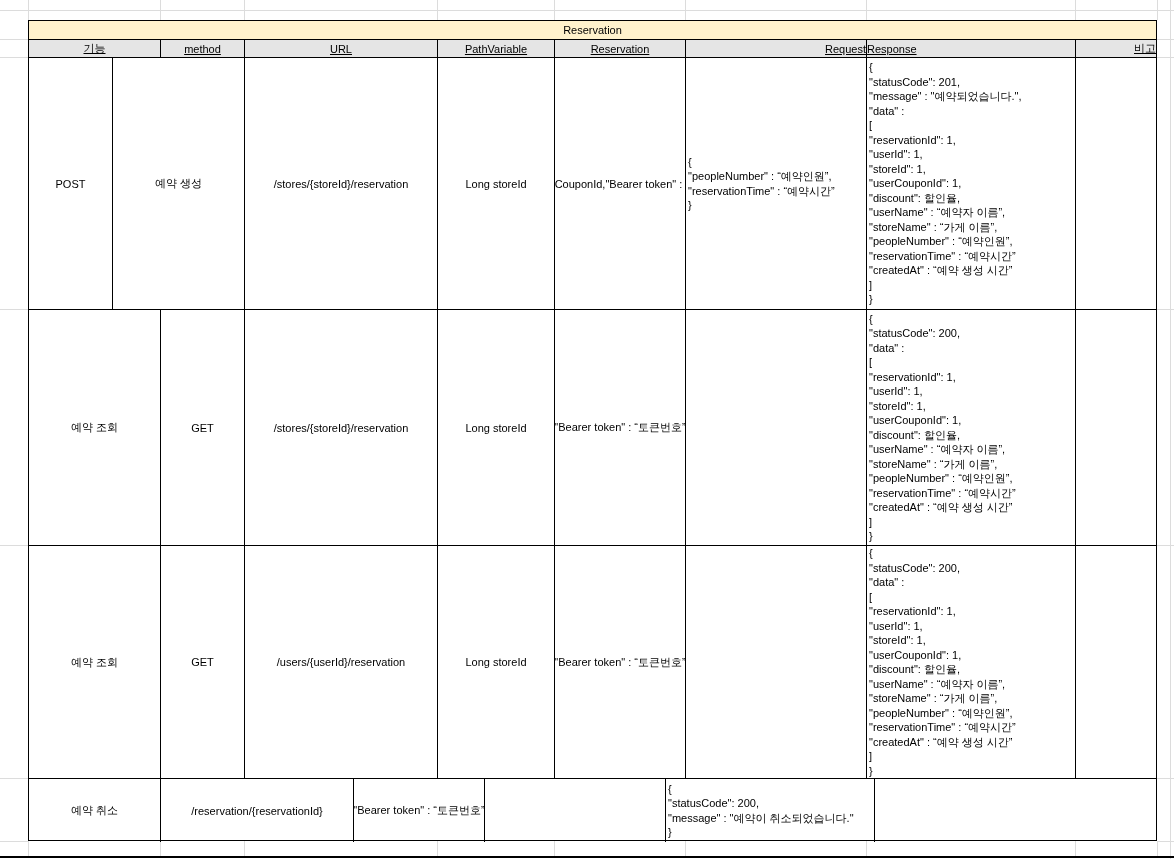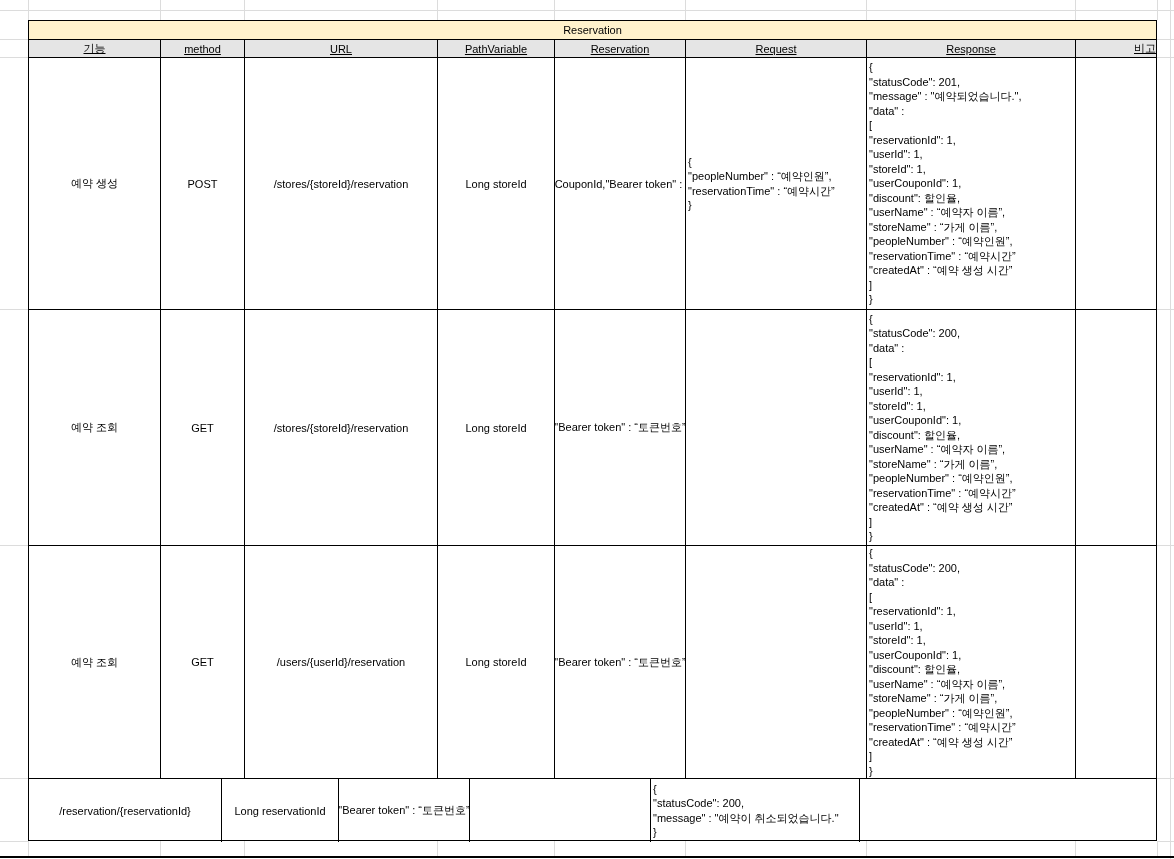--- a/index.html
+++ b/index.html
@@ -93,37 +93,37 @@
         </div>
       <div class="cell c-url">
           <span>URL</span>
         </div>
       <div class="cell c-pathvar">
           <span>PathVariable</span>
         </div>
       <div class="cell c-reqparam">
           <span>Reservation</span>
         </div>
-      <div class="cell c-request" style="justify-content:center;">
+      <div class="cell c-request" style="justify-content:flex-end;">
           <span>Request</span>
         </div>
-      <div class="cell c-response" style="justify-content:center;">
+      <div class="cell c-response" style="justify-content:flex-start;">
           <span>Response</span>
         </div>
       <div class="cell c-note last">
           <span>비고</span>
         </div>
     </div>
 
     <div class="row r1">
+      <div class="cell c-method">
+          <span>POST</span>
+        </div>
       <div class="cell c-feature">
           <span>예약 생성</span>
-        </div>
-      <div class="cell c-method">
-          <span>POST</span>
         </div>
       <div class="cell c-url">
           <span>/stores/{storeId}/reservation</span>
         </div>
       <div class="cell c-pathvar">
           <span>Long storeId</span>
         </div>
       <div class="cell c-reqparam">
           <span class="nowrap">rCouponId,"Bearer token" : “</span>
         </div>
@@ -235,25 +235,25 @@
 "createdAt" : “예약 생성 시간”
 ]
 }</span>
         </div>
       <div class="cell c-note last">
           <span></span>
         </div>
     </div>
 
     <div class="row r4 last">
+      <div class="cell c-feature">
+          <span>예약 취소</span>
+        </div>
       <div class="cell c-url">
           <span>/reservation/{reservationId}</span>
-        </div>
-      <div class="cell c-pathvar">
-          <span>Long reservationId</span>
         </div>
       <div class="cell c-reqparam">
           <span class="nowrap">"Bearer token" : “토큰번호”</span>
         </div>
       <div class="cell c-request">
           <span class="ml"></span>
         </div>
       <div class="cell c-response">
           <span class="ml">{
 "statusCode": 200,

